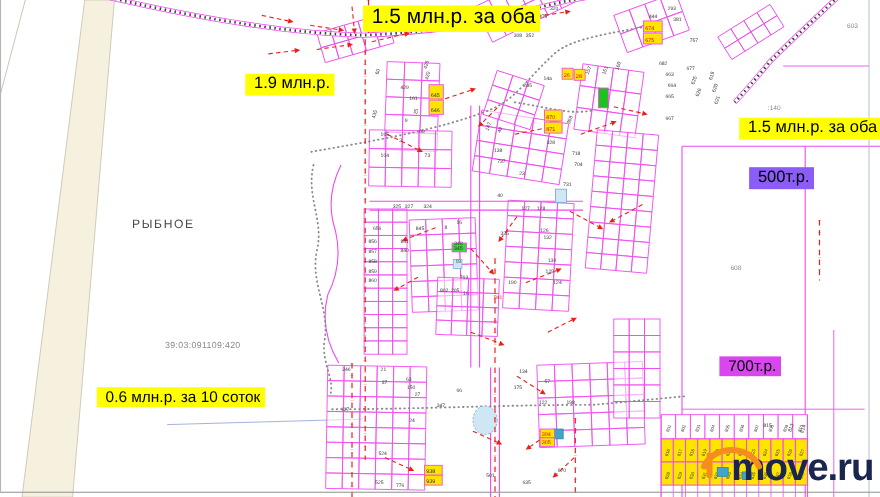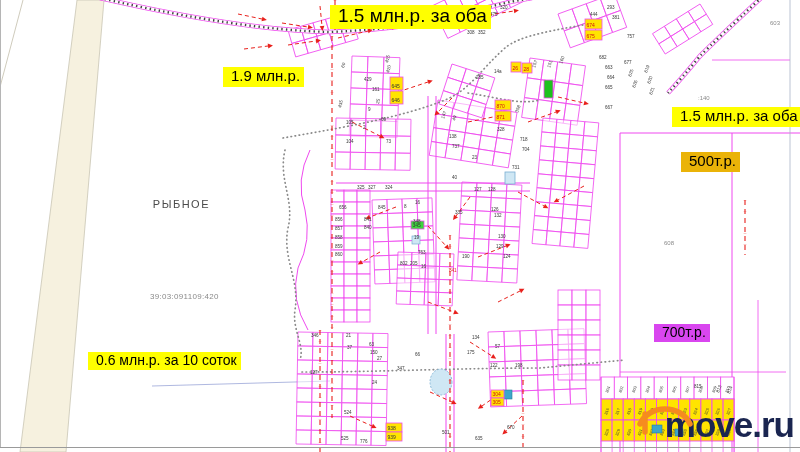--- a/index.html
+++ b/index.html
@@ -1,22 +1,22 @@
 <!DOCTYPE html>
 <html><head>
 <meta charset="utf-8">
 <style>
   html,body{margin:0;padding:0;background:#fff;}
   #stage{position:relative;width:800px;height:452px;overflow:hidden;background:#fff;
          font-family:"Liberation Sans",sans-serif;}
   #lw{position:absolute;left:0;top:0;}
   .price-label{position:absolute;color:#000;padding:1px 4px 2px 8px;white-space:nowrap;line-height:1.1;}
-  .place-label{position:absolute;left:120px;top:198px;width:90px;text-align:right;
+  .place-label{position:absolute;left:120px;top:198px;width:90px;text-align:left;
                font-size:11px;letter-spacing:1.5px;color:#4a4a4a;}
-  .cadastral{position:absolute;left:112px;top:292px;font-size:8px;color:#8a8a8a;letter-spacing:.3px;padding-left:38px;}
+  .cadastral{position:absolute;left:112px;top:309px;font-size:8px;color:#8a8a8a;letter-spacing:.3px;padding-left:38px;}
   .watermark{position:absolute;right:6px;bottom:11px;display:flex;align-items:flex-end;}
   .wm-text{font-size:35px;font-weight:bold;letter-spacing:-1px;line-height:.95;}
   .wm-house{position:absolute;left:-28px;top:-8px;}
   .edge-bottom{position:absolute;left:0;top:447px;width:800px;height:1px;background:#9a9a9a;}
   .edge-left{position:absolute;left:0;top:0;width:1px;height:447px;background:#b5b5b5;}
 </style>
 </head>
 <body>
 
 <div id="stage">
@@ -744,21 +744,21 @@
         <text x="770" y="25" font-size="6" fill="#8a8a8a" font-family="Liberation Sans, sans-serif">603</text>
         <text x="698" y="100" font-size="6" fill="#8a8a8a" font-family="Liberation Sans, sans-serif">:140</text>
         <text x="664" y="245" font-size="6" fill="#8a8a8a" font-family="Liberation Sans, sans-serif">608</text>
       </g>
     </svg>
 
   <div id="labels">
       <div class="price-label" style="left: 330px; top: 5px; font-size: 19px; background: rgb(255, 255, 0);">1.5 млн.р. за оба</div>
       <div class="price-label" style="left: 223px; top: 53px; font-size: 15px; background: rgb(255, 255, 0); margin-top: 14px;">1.9 млн.р.</div>
       <div class="price-label" style="left: 672px; top: 107px; font-size: 15px; background: rgb(255, 255, 0);">1.5 млн.р. за оба</div>
-      <div class="price-label" style="left: 681px; top: 152px; font-size: 15px; background: #eab308;">500т.р.</div>
+      <div class="price-label" style="left: 681px; top: 152px; font-size: 15px; background: #8b5cf6;">500т.р.</div>
       <div class="price-label" style="left: 654px; top: 324px; font-size: 14px; background: #d946ef;">700т.р.</div>
       <div class="price-label" style="left: 88px; top: 352px; font-size: 14px; background: rgb(255, 255, 0);">0.6 млн.р. за 10 соток</div>
     </div>
 
   <div class="place-label">РЫБНОЕ</div>
 
   <div class="cadastral">39:03:091109:420</div>
 
   <div class="watermark">
     <svg class="wm-house" width="56" height="40" viewBox="0 0 56 40">

